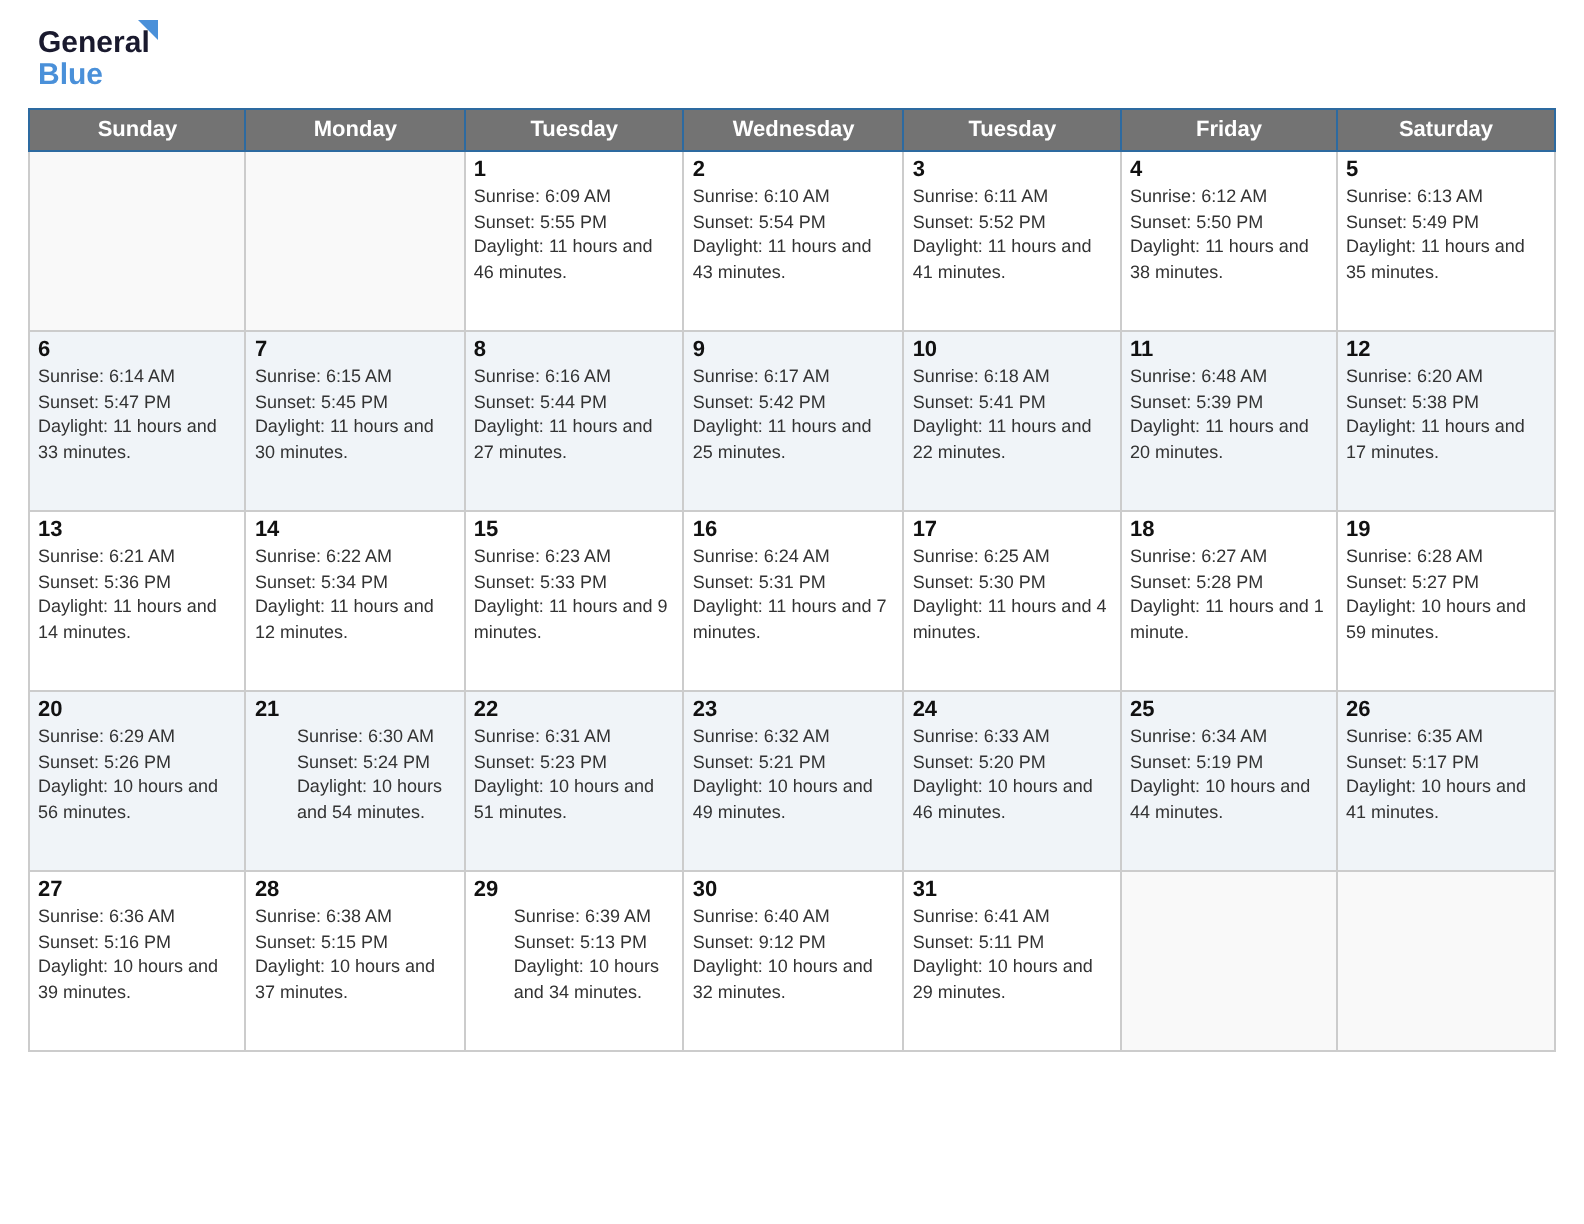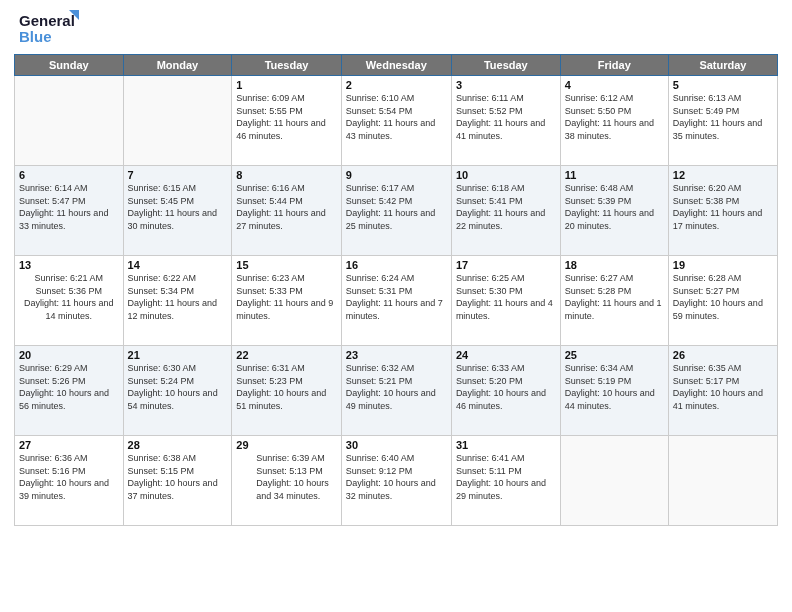--- a/index.html
+++ b/index.html
@@ -191,21 +191,21 @@
           <td>
             <div class="day-number">12</div>
             <div class="day-info" style="white-space: pre-line;">Sunrise: 6:20 AM
 Sunset: 5:38 PM
 Daylight: 11 hours and 17 minutes.</div>
           </td>
         </tr>
         <tr>
           <td>
             <div class="day-number">13</div>
-            <div class="day-info" style="white-space: pre-line; text-align: center;">Sunrise: 6:21 AM
+            <div class="day-info" style="white-space: pre-line;">Sunrise: 6:21 AM
 Sunset: 5:36 PM
 Daylight: 11 hours and 14 minutes.</div>
           </td>
           <td>
             <div class="day-number">14</div>
             <div class="day-info" style="white-space: pre-line;">Sunrise: 6:22 AM
 Sunset: 5:34 PM
 Daylight: 11 hours and 12 minutes.</div>
           </td>
           <td>
@@ -241,21 +241,21 @@
         </tr>
         <tr>
           <td>
             <div class="day-number">20</div>
             <div class="day-info" style="white-space: pre-line;">Sunrise: 6:29 AM
 Sunset: 5:26 PM
 Daylight: 10 hours and 56 minutes.</div>
           </td>
           <td>
             <div class="day-number">21</div>
-            <div class="day-info" style="white-space: pre-line;">Sunrise: 6:30 AM
+            <div class="day-info" style="white-space: pre-line; margin-left: 21px;">Sunrise: 6:30 AM
 Sunset: 5:24 PM
 Daylight: 10 hours and 54 minutes.</div>
           </td>
           <td>
             <div class="day-number">22</div>
             <div class="day-info" style="white-space: pre-line;">Sunrise: 6:31 AM
 Sunset: 5:23 PM
 Daylight: 10 hours and 51 minutes.</div>
           </td>
           <td>

